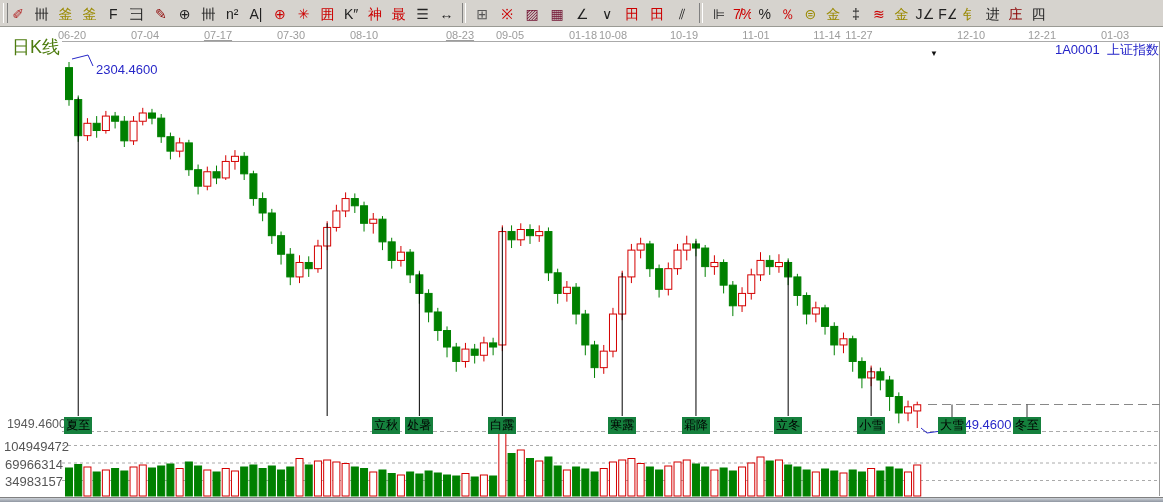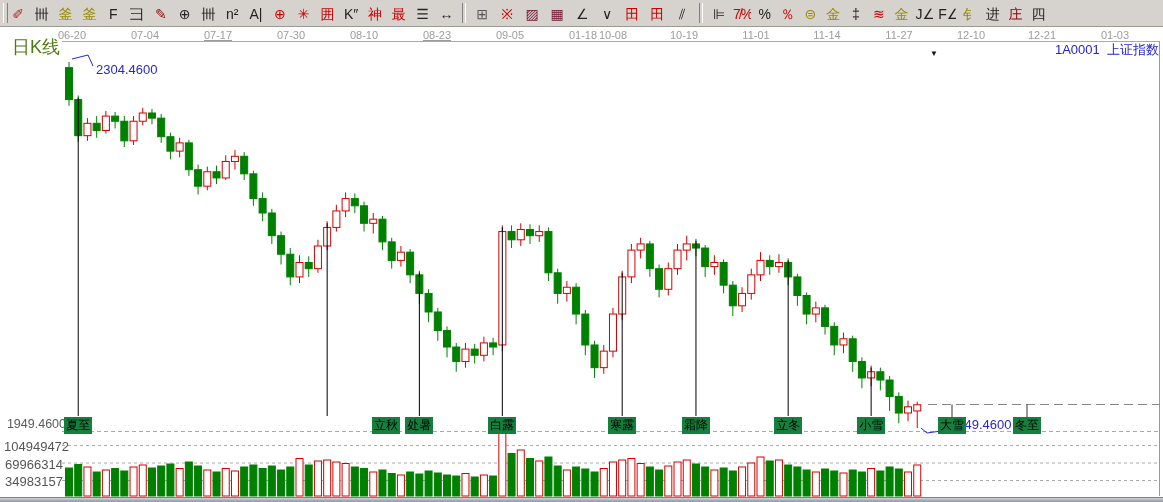--- a/index.html
+++ b/index.html
@@ -103,28 +103,28 @@
       <div class="tb-icon" style="left: 1005.6px; color: rgb(139, 0, 0);">庄</div>
       <div class="tb-icon" style="left: 1028.4px; color: rgb(34, 34, 34);">四</div>
     </div>
 
   <div>
       <div class="date-label" style="left: 72px;">06-20</div>
       <div class="date-label" style="left: 145px;">07-04</div>
       <div class="date-label" style="left: 218px; text-decoration: underline;">07-17</div>
       <div class="date-label" style="left: 291px;">07-30</div>
       <div class="date-label" style="left: 364px;">08-10</div>
-      <div class="date-label" style="left: 437px; text-decoration: underline;">08-23</div>
+      <div class="date-label" style="left: 460px; text-decoration: underline;">08-23</div>
       <div class="date-label" style="left: 510px;">09-05</div>
       <div class="date-label" style="left: 583px;">01-18</div>
       <div class="date-label" style="left: 613px;">10-08</div>
       <div class="date-label" style="left: 684px;">10-19</div>
       <div class="date-label" style="left: 756px;">11-01</div>
       <div class="date-label" style="left: 827px;">11-14</div>
-      <div class="date-label" style="left: 899px;">11-27</div>
+      <div class="date-label" style="left: 859px;">11-27</div>
       <div class="date-label" style="left: 971px;">12-10</div>
       <div class="date-label" style="left: 1042px;">12-21</div>
       <div class="date-label" style="left: 1115px;">01-03</div>
     </div>
 
   <div class="kline-title">日K线</div>
   <div class="symbol-title"><span>1A0001</span><span>  </span><span>上证指数</span></div>
   <div class="marker-triangle">▼</div>
 
   <svg id="chart-svg" width="1163" height="502" viewBox="0 0 1163 502">

